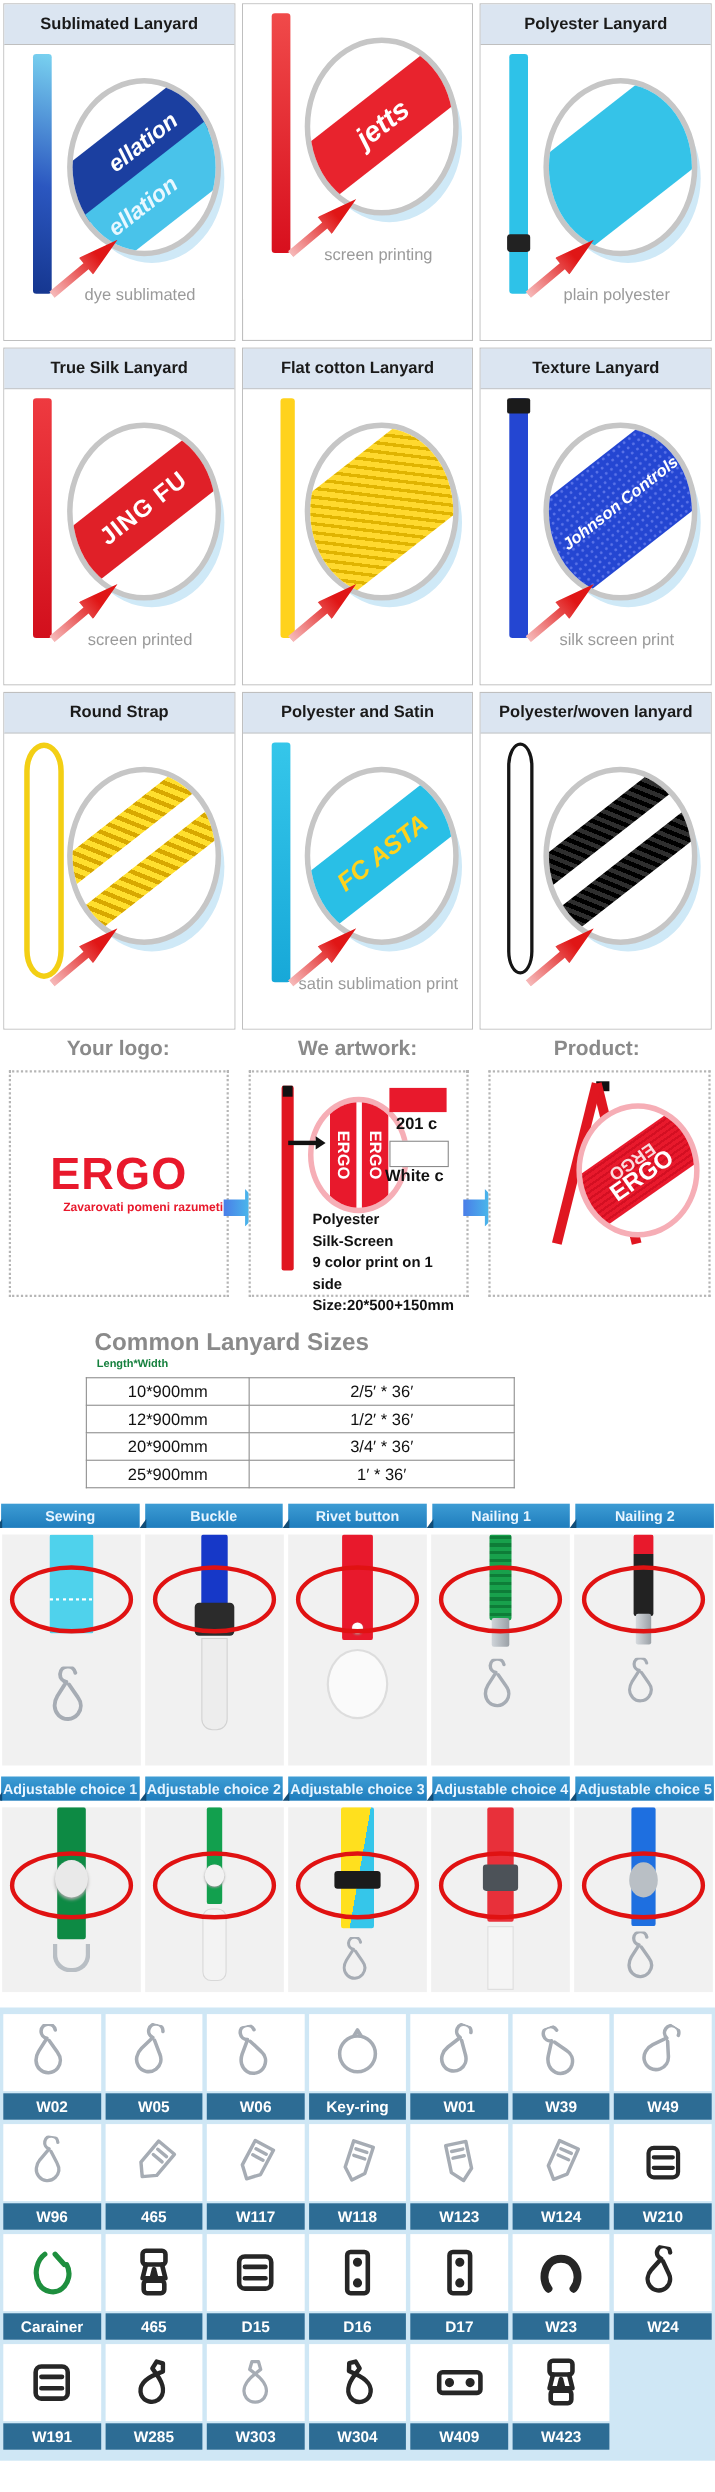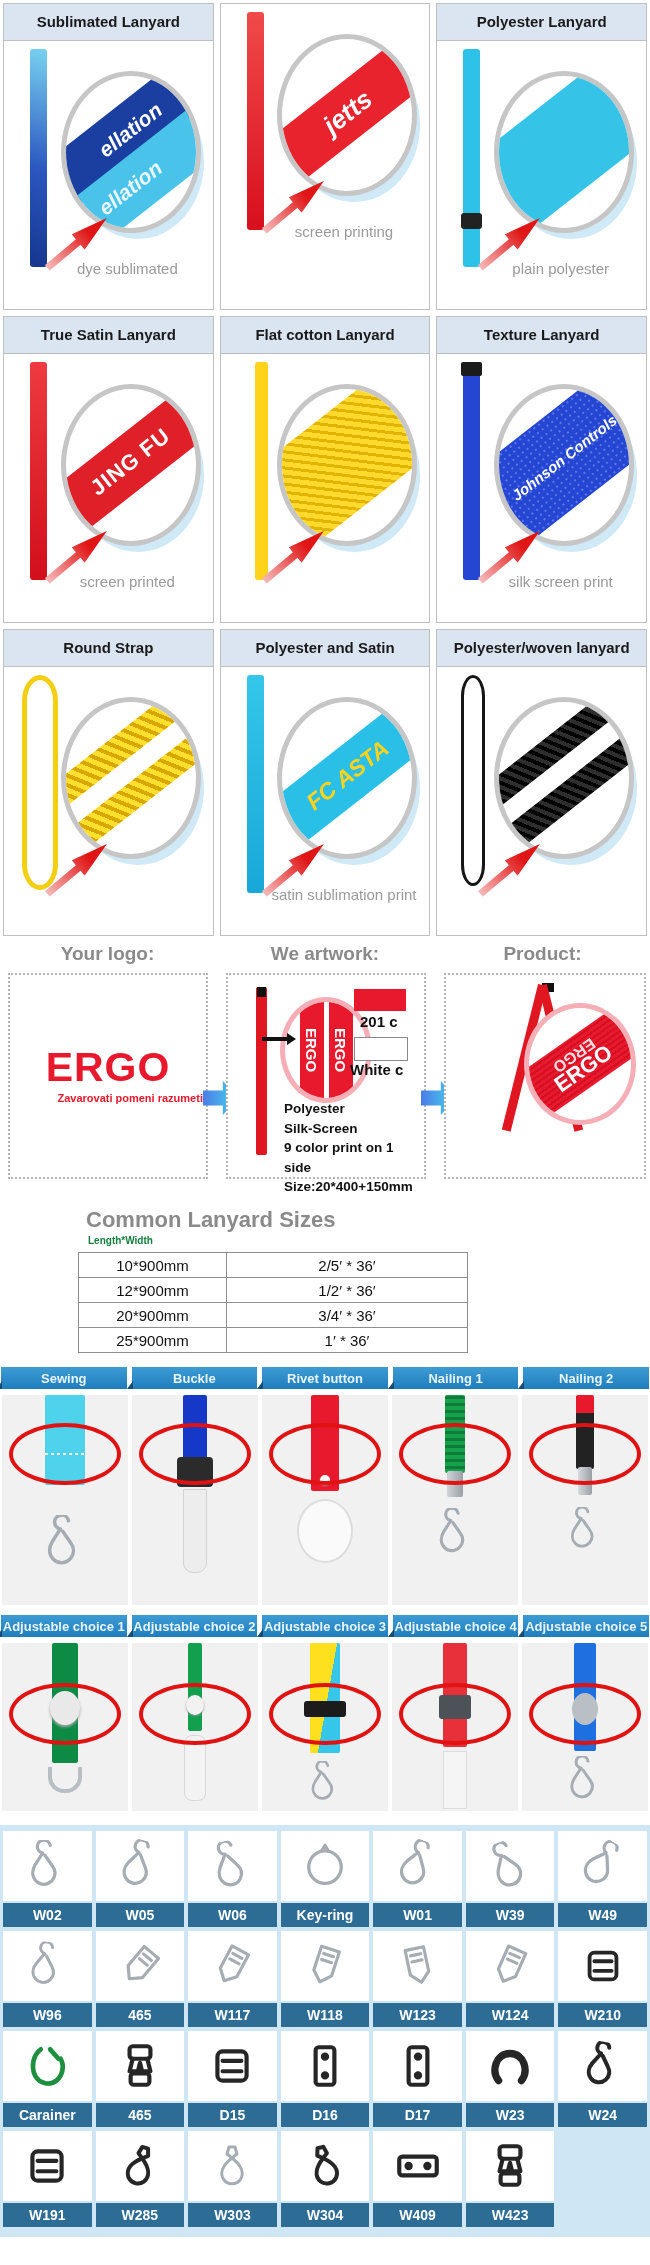--- a/index.html
+++ b/index.html
@@ -185,21 +185,21 @@
         <div class="strap"></div>
         <div class="zoomc">
           <div class="patch"></div>
         </div>
         <div class="rarrow"></div>
         <div class="caption">plain polyester</div>
       </div>
     </div>
 
     <div class="card c3">
-      <div class="hd">True Satin Lanyard</div>
+      <div class="hd">True Silk Lanyard</div>
       <div class="body">
         <div class="strap"></div>
         <div class="zoomc">
           <div class="patch">JING FU</div>
         </div>
         <div class="rarrow"></div>
         <div class="caption">screen printed</div>
       </div>
     </div>
 
@@ -292,21 +292,21 @@
       </div>
       <div class="blkarrow"></div>
       <div class="swatch sw1"></div>
       <div class="swlbl sl1">201 c</div>
       <div class="swatch sw2"></div>
       <div class="swlbl sl2">White c</div>
       <div class="specs">
         <div>Polyester</div>
         <div>Silk-Screen</div>
         <div>9 color print on 1 side</div>
-        <div>Size:20*400+150mm</div>
+        <div>Size:20*500+150mm</div>
       </div>
     </div>
 
     <div class="parrow pa2"></div>
 
     <div class="pbox b3">
       <div class="vtop"></div>
       <div class="vstrap l"></div>
       <div class="vstrap"></div>
       <div class="pcircle">

